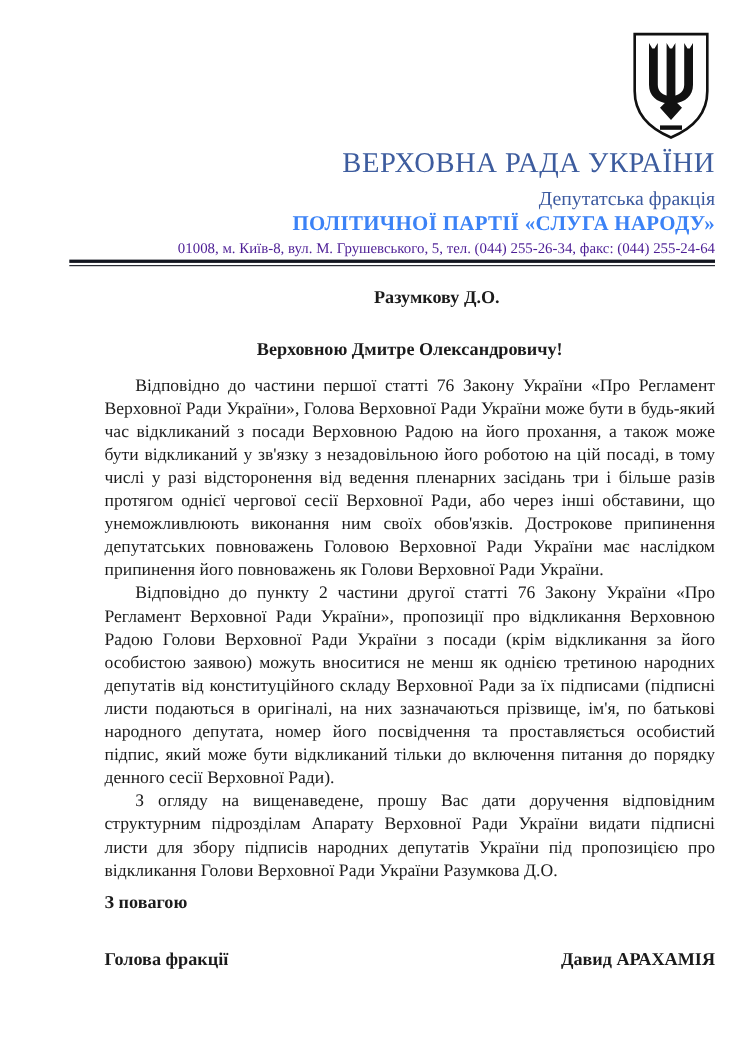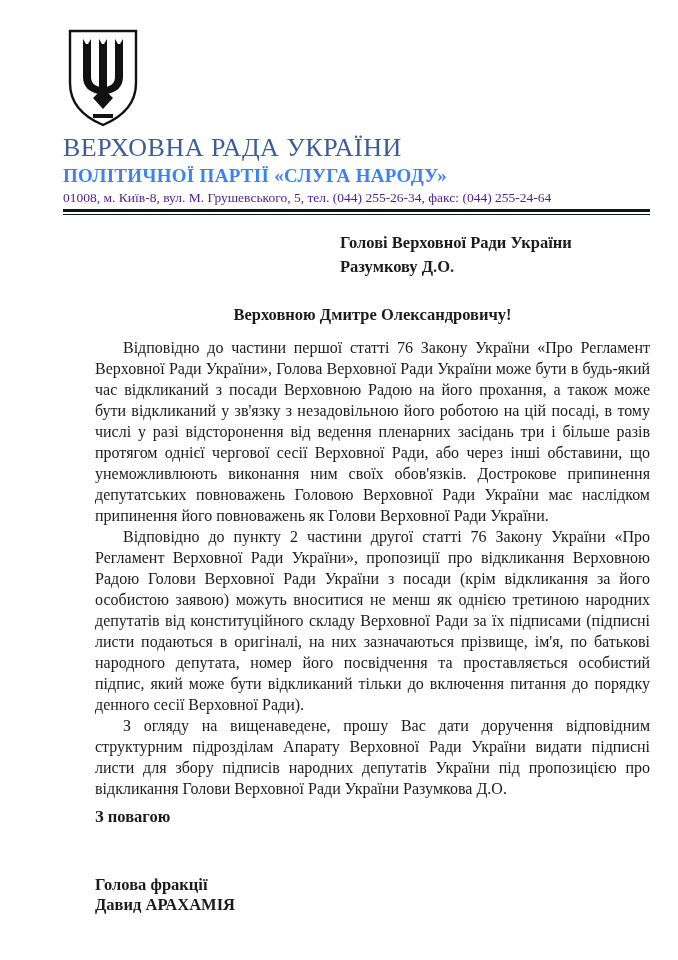--- a/index.html
+++ b/index.html
@@ -9,21 +9,21 @@
     height: 960px;
     margin: 0 auto;
     background: #ffffff;
     font-family: "Liberation Serif", "DejaVu Serif", serif;
     color: #1b1b1b;
     overflow: hidden;
   }
   
   .letterhead {
     margin: 0 28px 0 63px;
-    text-align: left;
+    text-align: right;
   }
   .emblem-wrap {
     padding-top: 28px;
     line-height: 0;
   }
   .emblem-wrap svg { display: inline-block; }
   .org-title {
     margin-top: 5px;
     font-size: 26px;
     letter-spacing: 0.5px;
@@ -81,26 +81,25 @@
     line-height: 21px;
     text-align: justify;
     text-indent: 28px;
   }
   .closing {
     margin-top: 8px;
     font-weight: 700;
     font-size: 16.5px;
   }
   .signature-row {
-    margin-top: 48px;
+    margin-top: 32px;
     display: flex;
     justify-content: space-between;
     font-weight: 700;
     font-size: 16.5px;
-    flex-direction: column;
   }
 </style>
 </head>
 <body>
 
 <div class="page">
 
   <div class="letterhead">
 
     <div class="emblem-wrap">
@@ -108,32 +107,32 @@
         <path d="M7 3 H73 V55 C73 76 59 89 40 97 C21 89 7 76 7 55 Z" fill="#ffffff" stroke="#111111" stroke-width="2.4"></path>
         <path d="M36 11 l3 5 h2 l3 -5 v53 l6 6 -10 11 -10 -11 6 -6 z" fill="#111111"></path>
         <path d="M20 11 l3 5 h2 l3 -5 v38 c0 6 4 9 9 10 v7 c-10 -1 -17 -7 -17 -17 z" fill="#111111"></path>
         <path d="M60 11 l-3 5 h-2 l-3 -5 v38 c0 6 -4 9 -9 10 v7 c10 -1 17 -7 17 -17 z" fill="#111111"></path>
         <rect x="30" y="86" width="20" height="4" fill="#111111"></rect>
       </svg>
     </div>
 
     <div class="org-title">ВЕРХОВНА РАДА УКРАЇНИ</div>
 
+    <div class="faction-line1">Депутатська фракція</div>
 
     <div class="faction-line2">ПОЛІТИЧНОЇ ПАРТІЇ «СЛУГА НАРОДУ»</div>
 
     <div class="address-line">01008, м. Київ-8, вул. М. Грушевського, 5, тел. (044) 255-26-34, факс: (044) 255-24-64</div>
 
     <div class="header-rule"></div>
   </div>
 
   <div class="content">
 
     <div class="recipient">
-      <div>Голові Верховної Ради України</div>
       <div>Разумкову Д.О.</div>
     </div>
 
     <div class="salutation">Верховною Дмитре Олександровичу!</div>
 
     <div class="body-text">
       <p>Відповідно до частини першої статті 76 Закону України «Про Регламент Верховної Ради України», Голова Верховної Ради України може бути в будь-який час відкликаний з посади Верховною Радою на його прохання, а також може бути відкликаний у зв'язку з незадовільною його роботою на цій посаді, в тому числі у разі відсторонення від ведення пленарних засідань три і більше разів протягом однієї чергової сесії Верховної Ради, або через інші обставини, що унеможливлюють виконання ним своїх обов'язків. Дострокове припинення депутатських повноважень Головою Верховної Ради України має наслідком припинення його повноважень як Голови Верховної Ради України.</p>
       <p>Відповідно до пункту 2 частини другої статті 76 Закону України «Про Регламент Верховної Ради України», пропозиції про відкликання Верховною Радою Голови Верховної Ради України з посади (крім відкликання за його особистою заявою) можуть вноситися не менш як однією третиною народних депутатів від конституційного складу Верховної Ради за їх підписами (підписні листи подаються в оригіналі, на них зазначаються прізвище, ім'я, по батькові народного депутата, номер його посвідчення та проставляється особистий підпис, який може бути відкликаний тільки до включення питання до порядку денного сесії Верховної Ради).</p>
       <p>З огляду на вищенаведене, прошу Вас дати доручення відповідним структурним підрозділам Апарату Верховної Ради України видати підписні листи для збору підписів народних депутатів України під пропозицією про відкликання Голови Верховної Ради України Разумкова Д.О.</p>
     </div>

